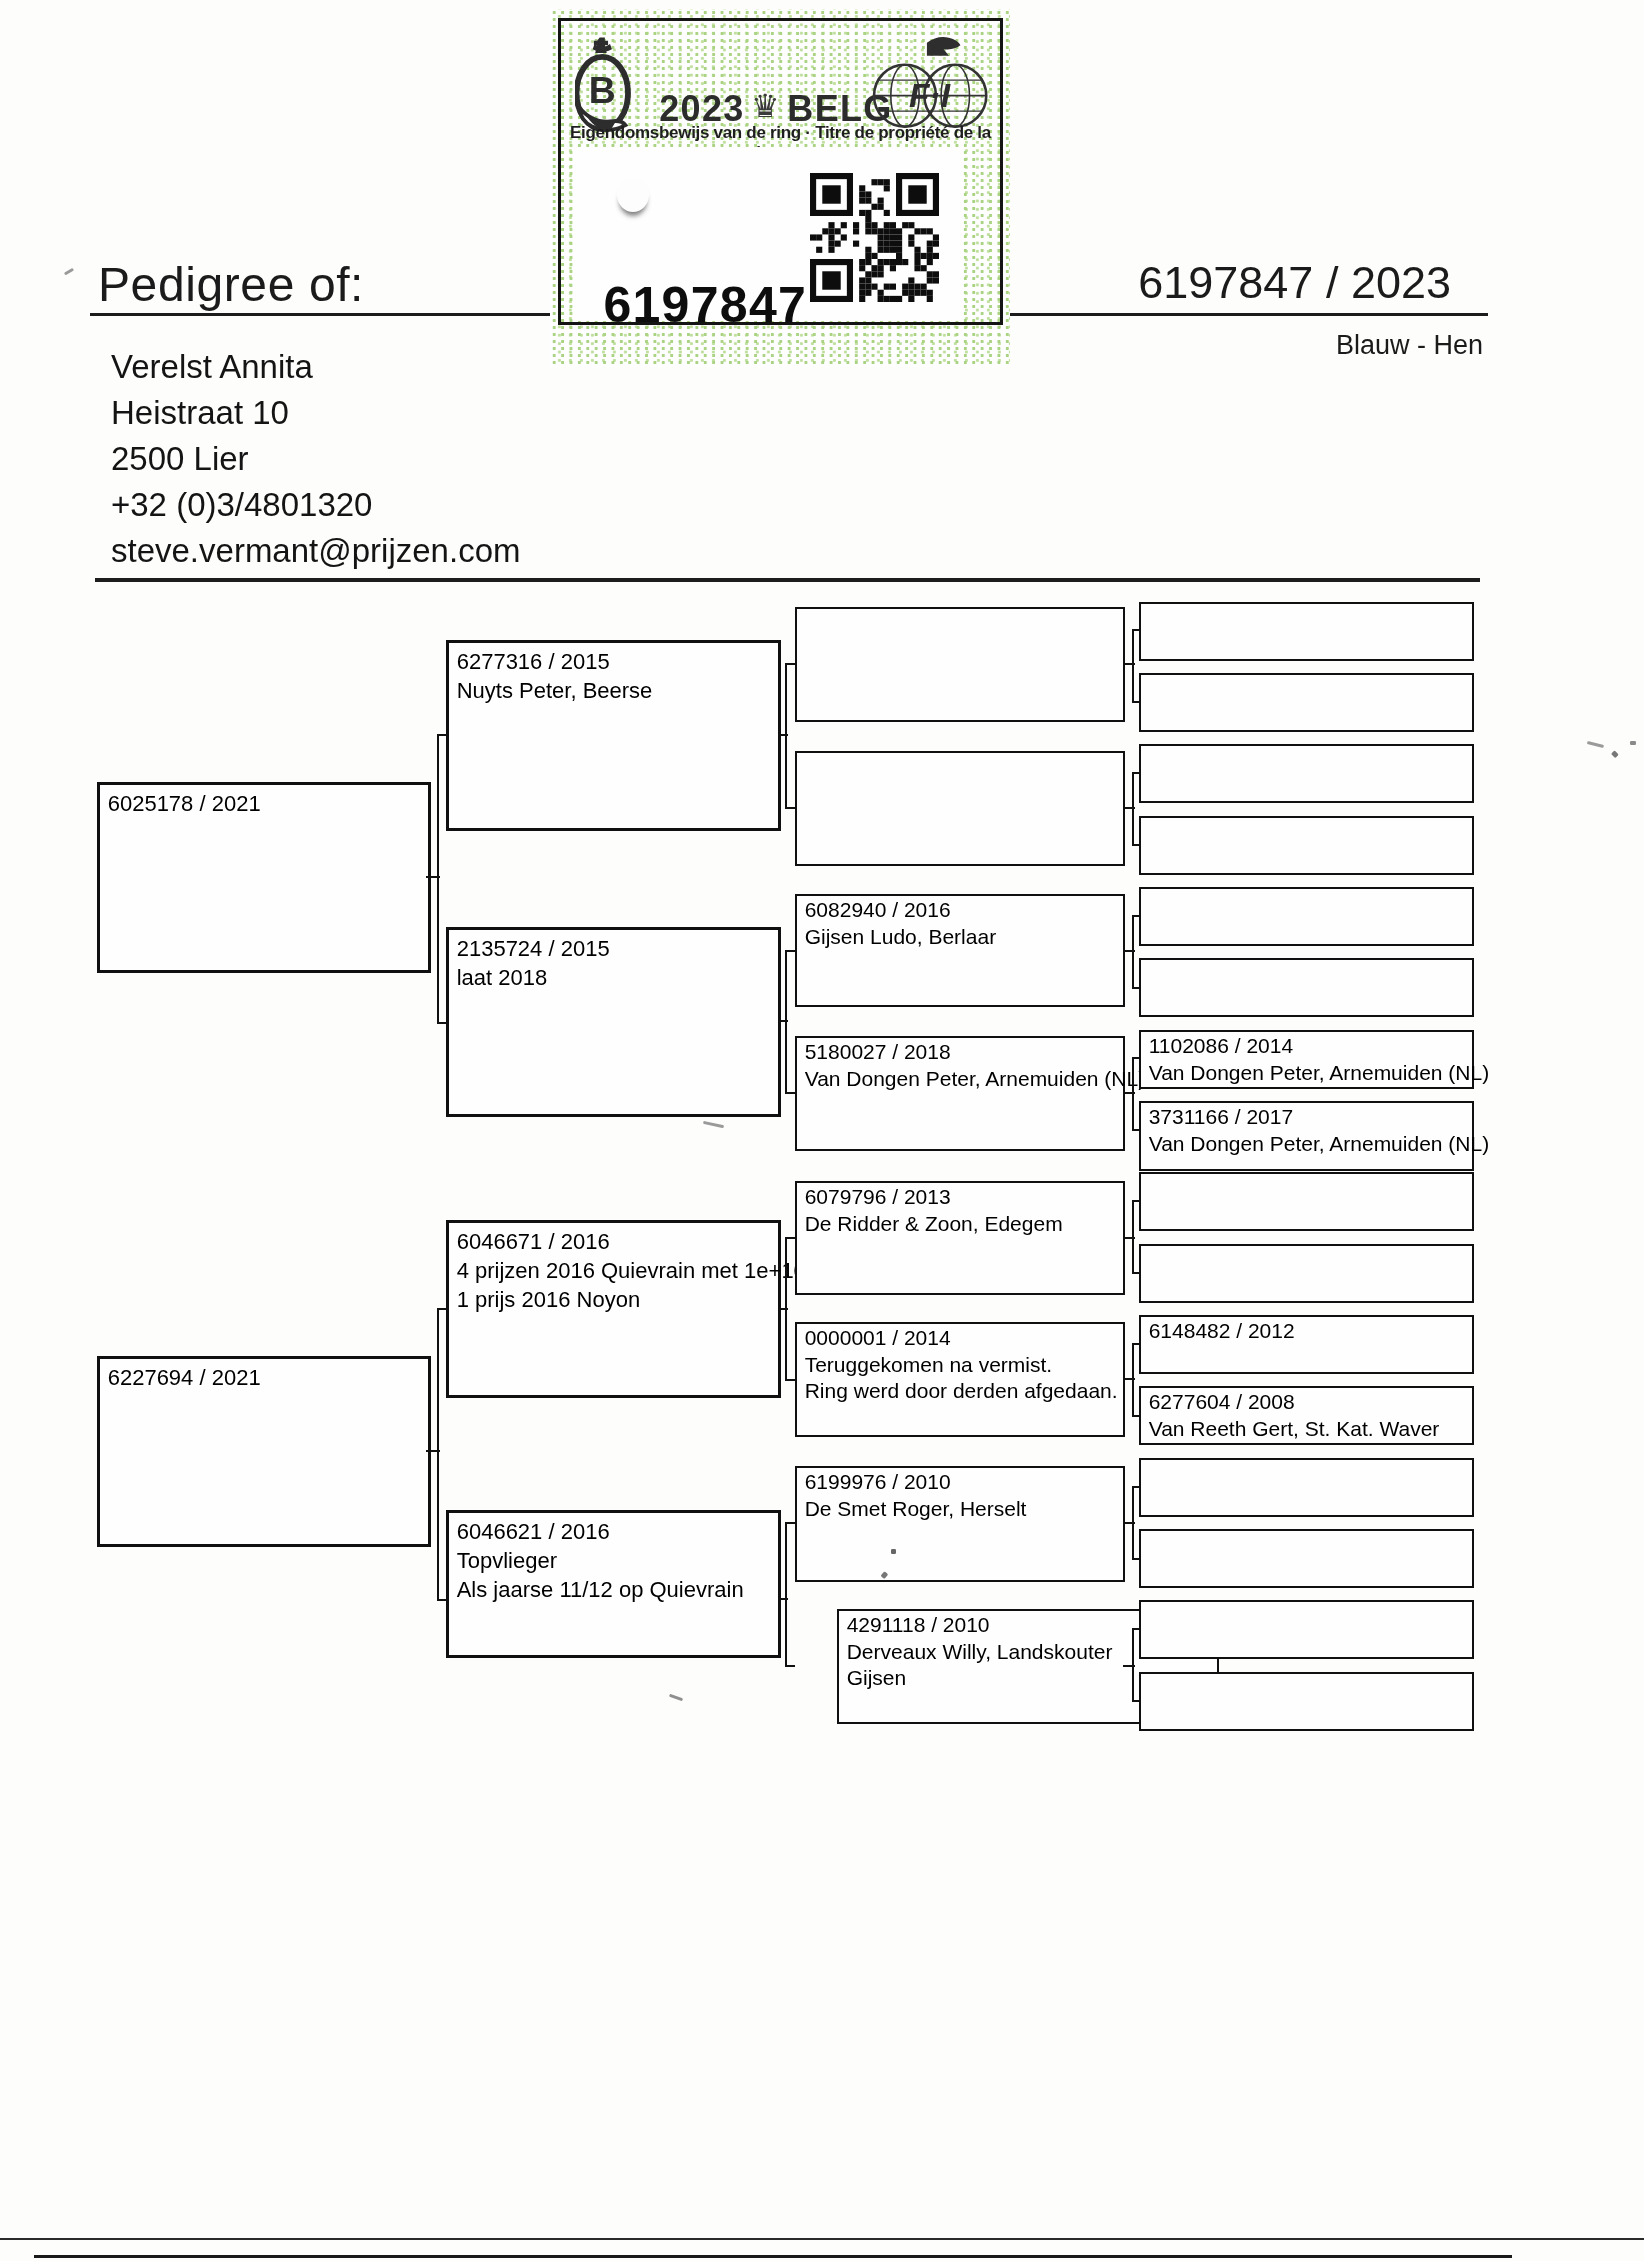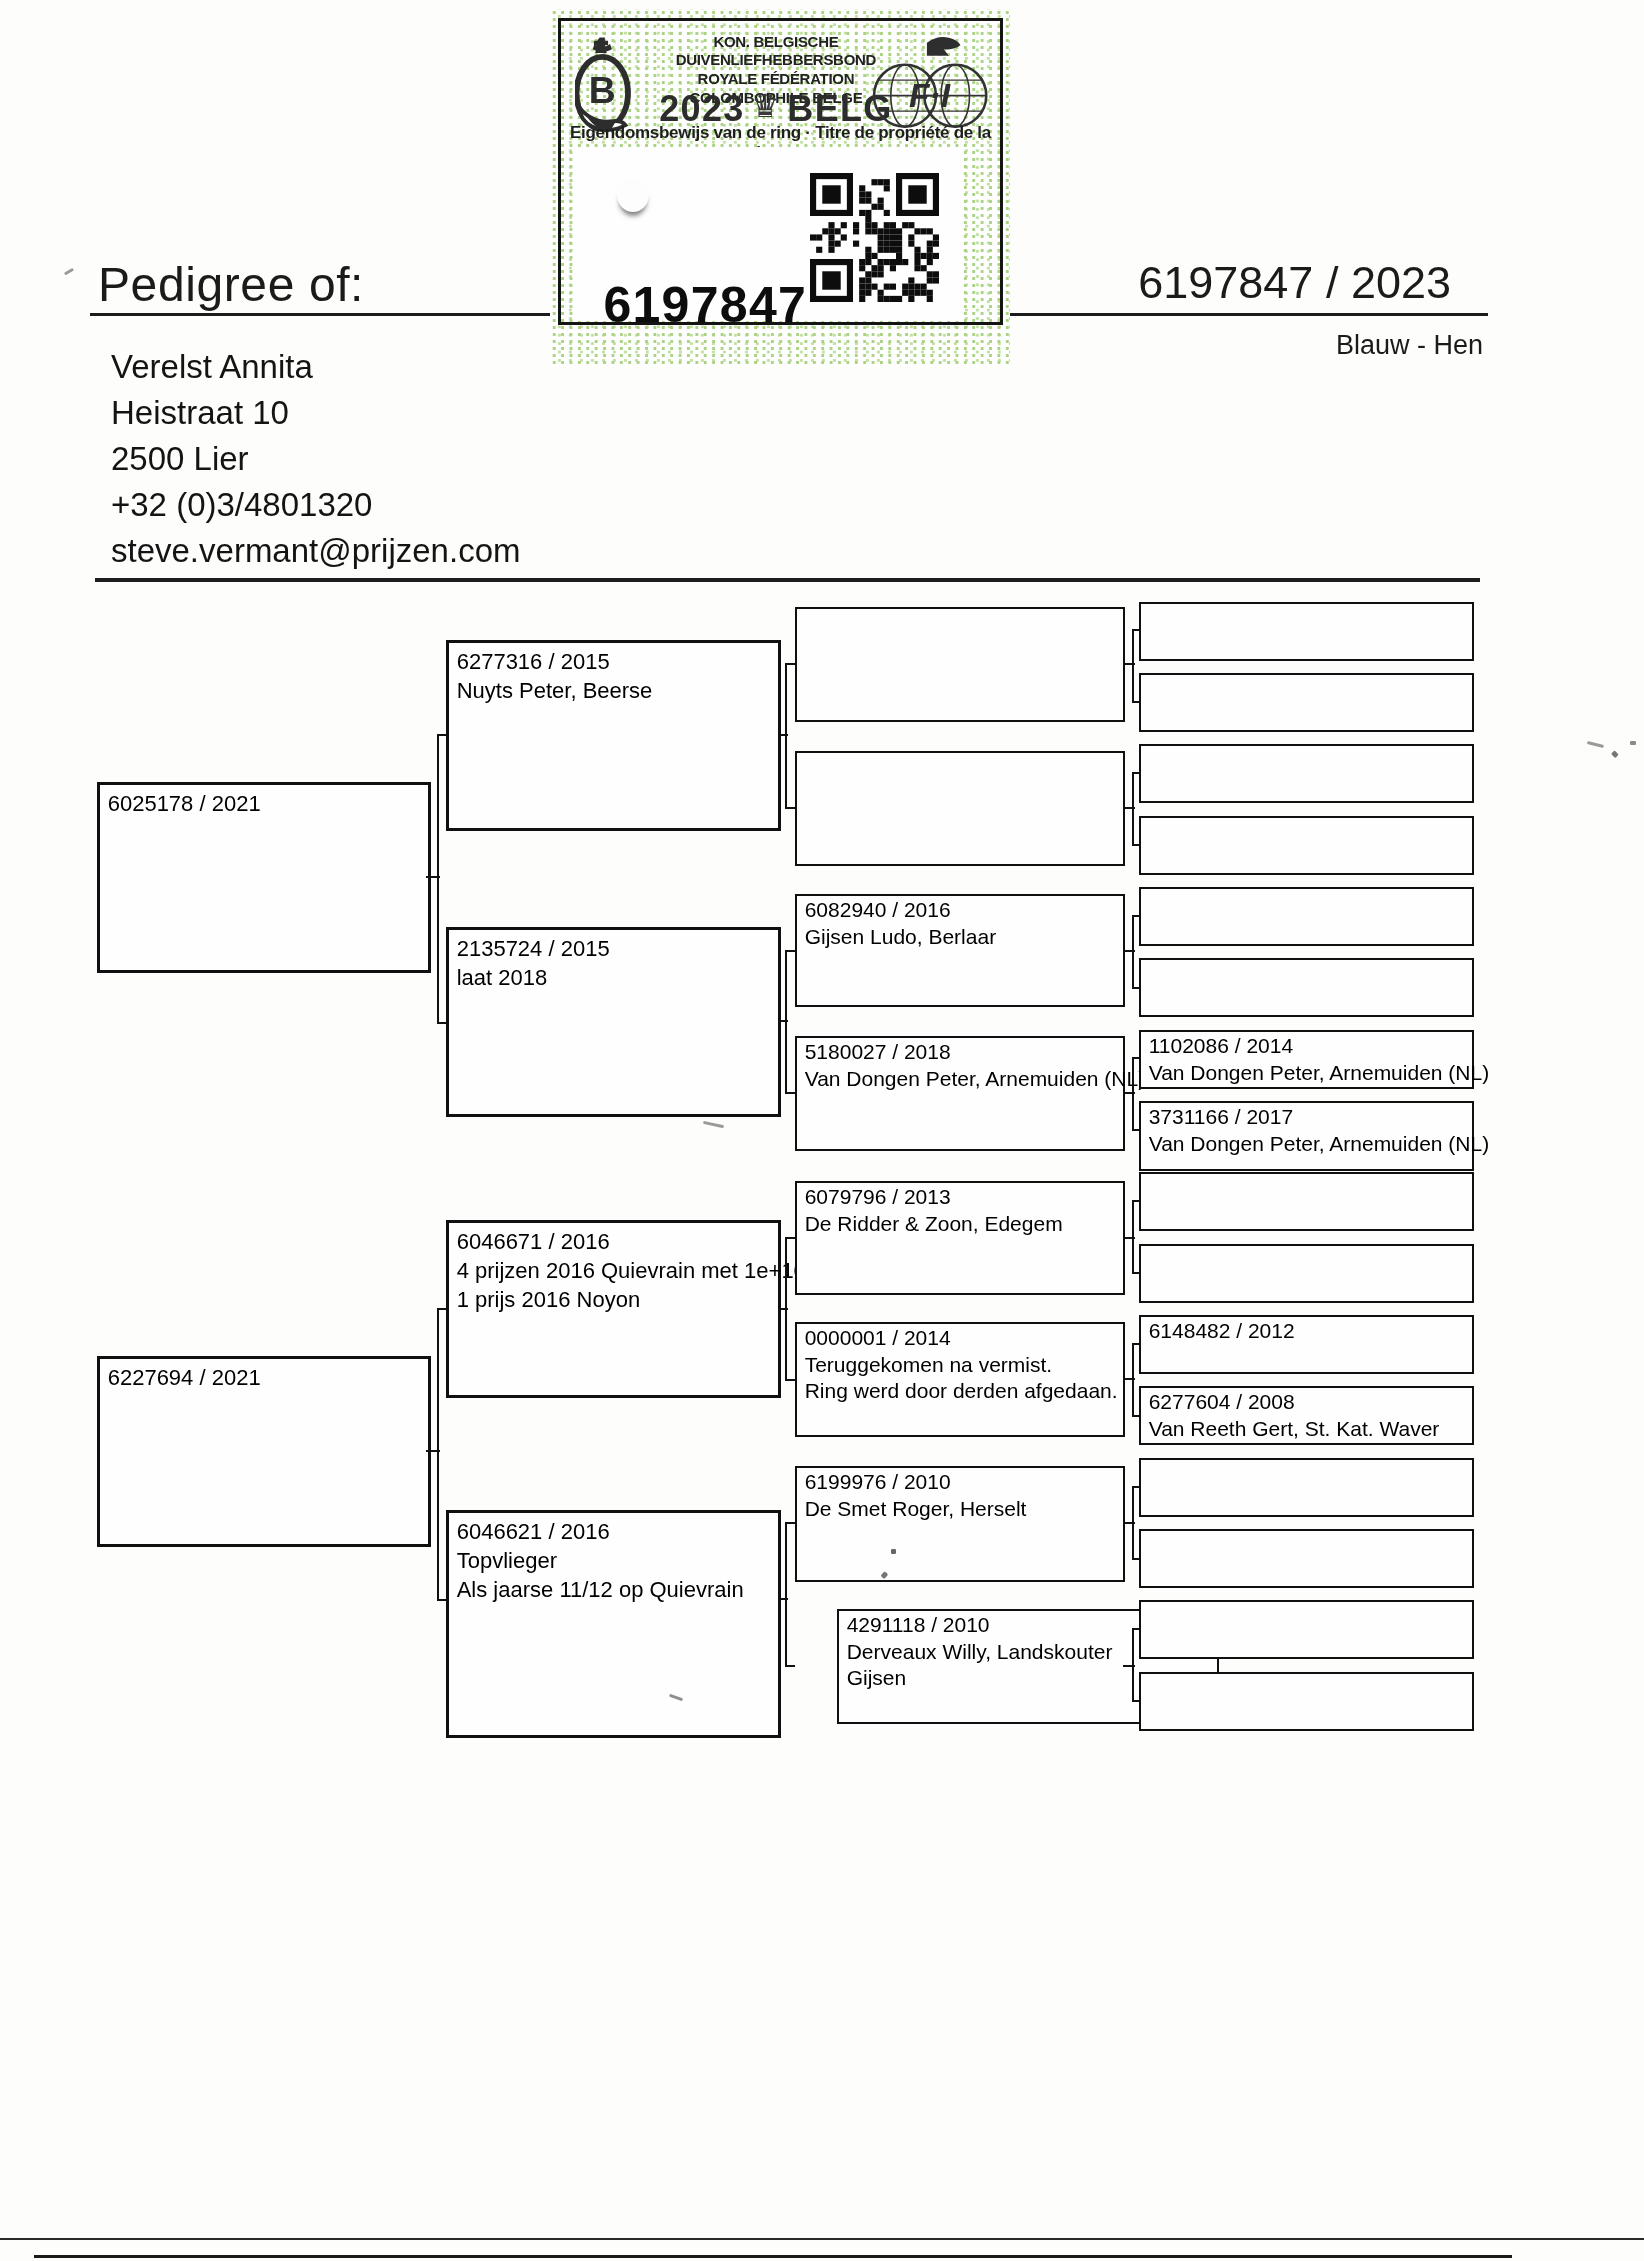--- a/index.html
+++ b/index.html
@@ -82,24 +82,20 @@
     <div class="stamp-border">
       <div class="stamp-head">
         <svg class="crest" width="70" height="103" viewBox="0 0 108 160">
           <path d="M38 4 h8 v5 h5 v7 h-5 l3 12 h-18 l3-12 h-5 v-7 h5 z" fill="#2d2d2d"></path>
           <path d="M30 14 q12 10 24 0 l3 8 q-15 9 -30 0 z" fill="#2d2d2d"></path>
           <ellipse cx="42" cy="90" rx="40" ry="56" fill="none" stroke="#2d2d2d" stroke-width="9"></ellipse>
           <text x="42" y="106" font-size="58" font-weight="bold" fill="#2d2d2d" text-anchor="middle">B</text>
           <path d="M6 112 q20 26 52 22 q14-2 20 6 q-26 14 -52 2 q-18-9 -20-30 z" fill="#fdfdfd" stroke="#2d2d2d" stroke-width="6"></path>
           <path d="M14 120 q22 20 48 16 l-6 10 q-24 6 -42-26 z" fill="#2d2d2d"></path>
         </svg>
-        <div class="fed-lines">
-          <div>KON. BELGISCHE DUIVENLIEFHEBBERSBOND</div>
-          <div>ROYALE FÉDÉRATION COLOMBOPHILE BELGE</div>
-        </div>
         <div class="year-row">
           <span>2023</span><span class="crown-glyph">♛</span><span>BELG</span>
         </div>
         <svg class="globes" width="129" height="110" viewBox="0 0 200 170">
           <path d="M96 18 q16-12 34-8 q14 3 18 12 q-10 8 -26 6 l8 10 h-34 z" fill="#2e2e2e"></path>
           <circle cx="62" cy="100" r="48" fill="none" stroke="#333" stroke-width="4"></circle>
           <ellipse cx="62" cy="100" rx="22" ry="48" fill="none" stroke="#333" stroke-width="2.5"></ellipse>
           <line x1="14" y1="100" x2="110" y2="100" stroke="#333" stroke-width="2.5"></line>
           <line x1="20" y1="76" x2="104" y2="76" stroke="#333" stroke-width="2"></line>
           <line x1="20" y1="124" x2="104" y2="124" stroke="#333" stroke-width="2"></line>
@@ -270,21 +266,21 @@
     </div>
     <div class="pbox" style="left:446px;top:927px;width:335px;height:190px">
       <div class="bl">2135724 / 2015</div>
       <div class="bl">laat 2018</div>
     </div>
     <div class="pbox" style="left:446px;top:1220px;width:335px;height:178px">
       <div class="bl">6046671 / 2016</div>
       <div class="bl">4 prijzen 2016 Quievrain met 1e+10e</div>
       <div class="bl">1 prijs 2016 Noyon</div>
     </div>
-    <div class="pbox" style="left:446px;top:1510px;width:335px;height:228px">
+    <div class="pbox" style="left:446px;top:1510px;width:335px;height:148px">
       <div class="bl">6046621 / 2016</div>
       <div class="bl">Topvlieger</div>
       <div class="bl">Als jaarse 11/12 op Quievrain</div>
     </div>
 
     <div class="pbox thin" style="left:795px;top:607px;width:330px;height:115px"></div>
     <div class="pbox thin" style="left:795px;top:751px;width:330px;height:115px"></div>
     <div class="pbox thin" style="left:795px;top:894px;width:330px;height:113px">
       <div class="bl">6082940 / 2016</div>
       <div class="bl">Gijsen Ludo, Berlaar</div>

